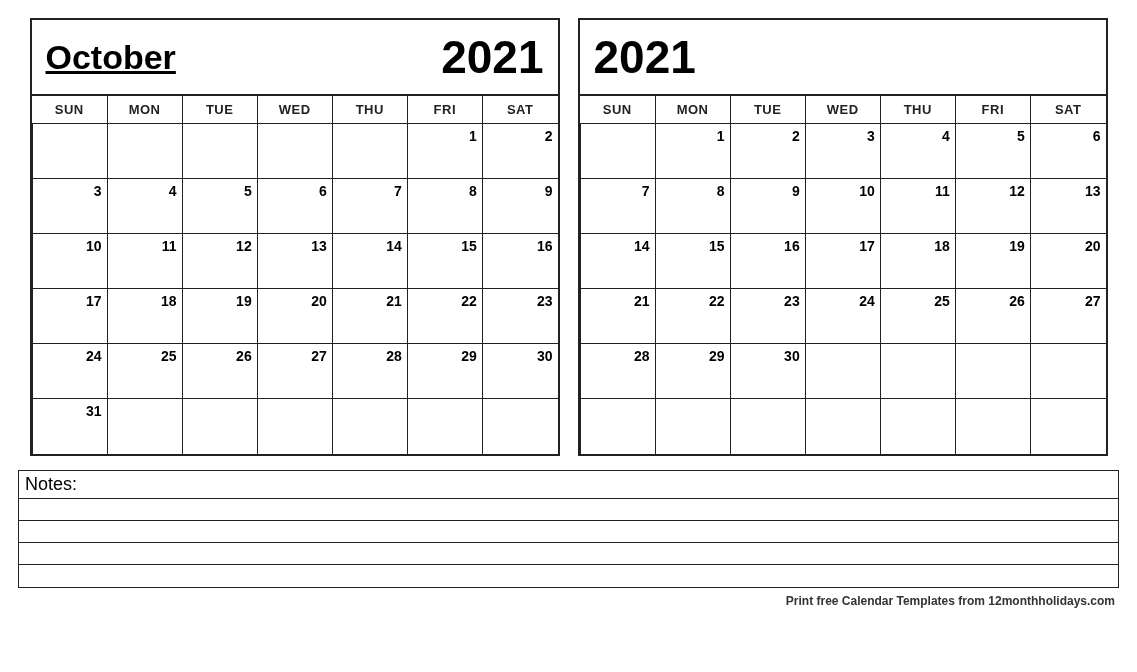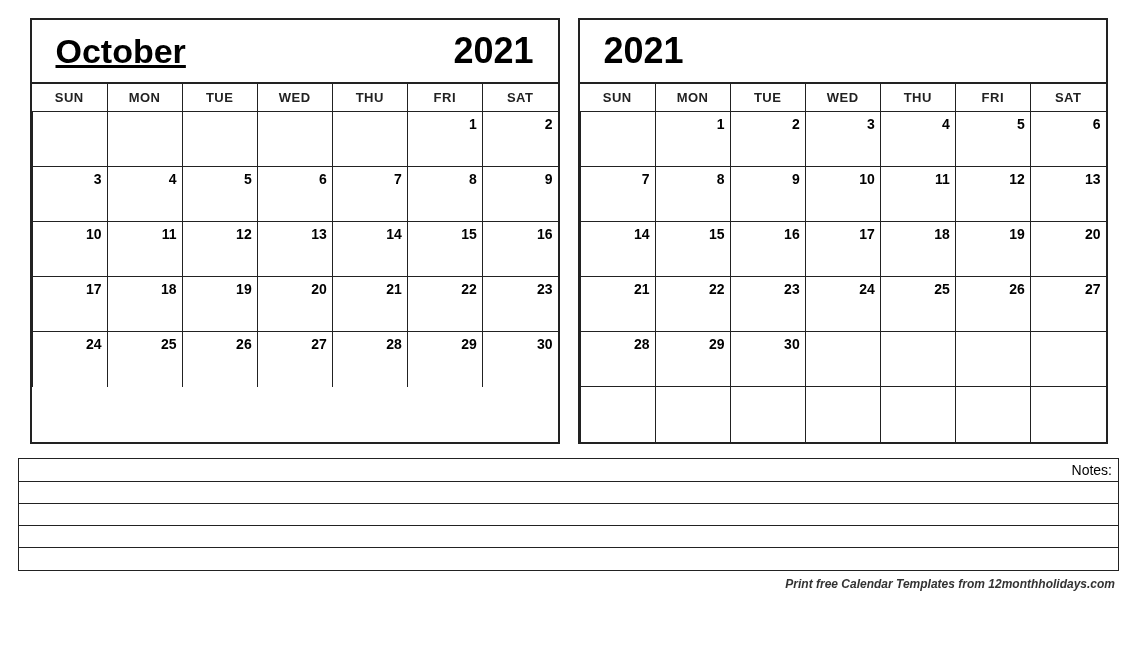--- a/index.html
+++ b/index.html
@@ -25,31 +25,31 @@
       border: 2px solid #222;
       flex: 1;
       max-width: 530px;
     }
 
     .cal-header {
       display: flex;
       justify-content: space-between;
       align-items: center;
       border-bottom: 2px solid #222;
-      padding: 10px 24px;
+      padding: 10px 14px;
     }
 
     .cal-month {
       font-size: 34px;
       font-weight: bold;
       text-decoration: underline;
     }
 
     .cal-year {
-      font-size: 36px;
+      font-size: 46px;
       font-weight: bold;
     }
 
     .cal-grid {
       width: 100%;
       border-collapse: collapse;
     }
 
     .cal-grid th {
       font-size: 13px;
@@ -91,23 +91,22 @@
     }
 
     .notes-section {
       width: 100%;
       margin-top: 14px;
       border: 1.5px solid #222;
     }
 
     .notes-label {
       padding: 3px 6px;
-      font-size: 14px;
+      font-size: 18px;
       border-bottom: 1px solid #222;
-      text-align: right;
     }
 
     .notes-line {
       height: 22px;
       border-bottom: 1px solid #222;
     }
 
     .notes-line:last-child {
       border-bottom: none;
     }
@@ -116,21 +115,20 @@
       width: 100%;
       text-align: right;
       font-size: 12px;
       color: #333;
       margin-top: 6px;
       padding-right: 4px;
     }
 
     .footer span {
       font-weight: bold;
-      font-style: italic;
     }
   </style>
 </head>
 <body>
 
 <div class="calendars-row">
 
   <div class="calendar">
     <div class="cal-header">
       <span class="cal-month">October</span>
@@ -187,20 +185,29 @@
           </tr>
           <tr>
             <td>24</td>
             <td>25</td>
             <td>26</td>
             <td>27</td>
             <td>28</td>
             <td>29</td>
             <td>30</td>
           </tr>
+          <tr>
+            <td>31</td>
+            <td class="empty"></td>
+            <td class="empty"></td>
+            <td class="empty"></td>
+            <td class="empty"></td>
+            <td class="empty"></td>
+            <td class="empty"></td>
+          </tr>
         </tbody>
     </table>
   </div>
 
   <div class="calendar">
     <div class="cal-header">
       <span class="cal-year">2021</span>
     </div>
     <table class="cal-grid">
       <thead>

